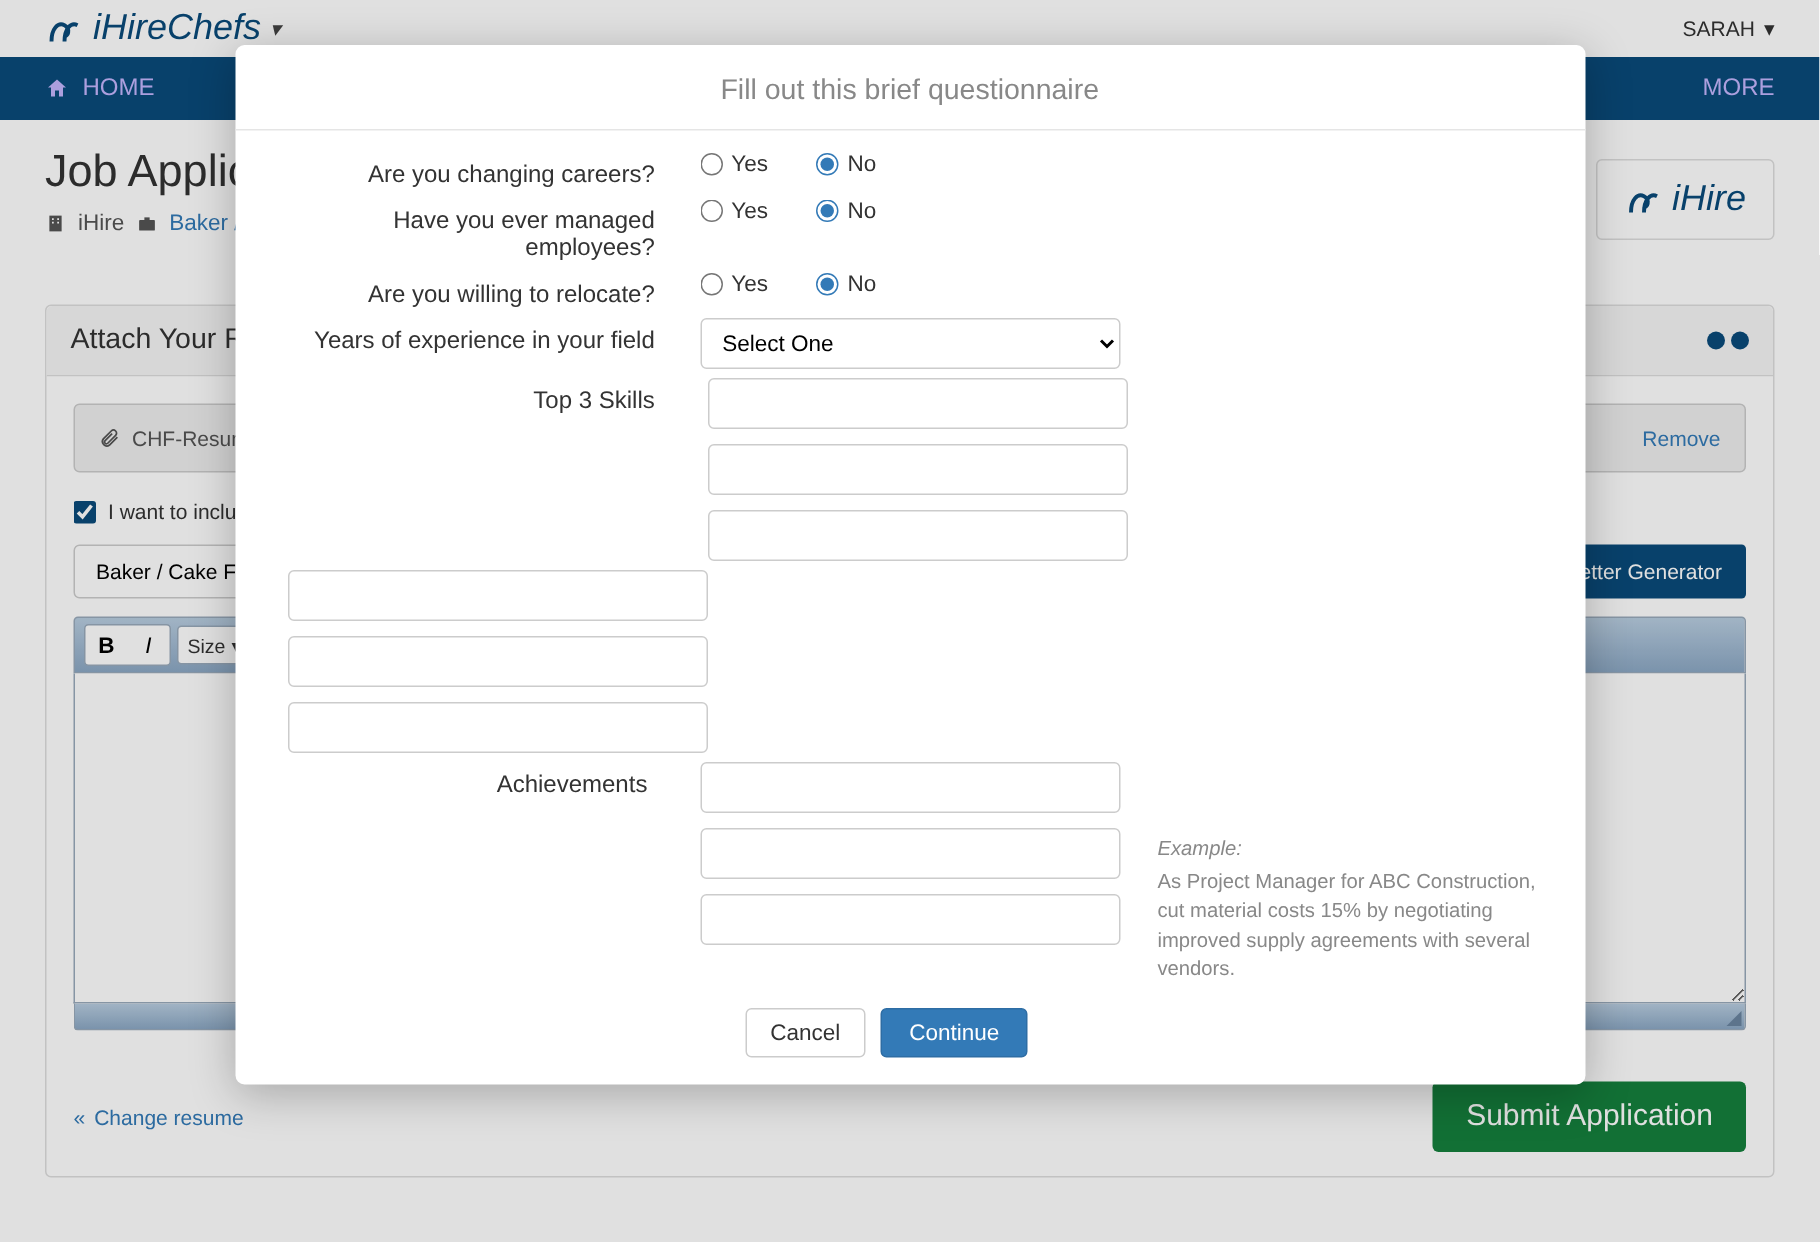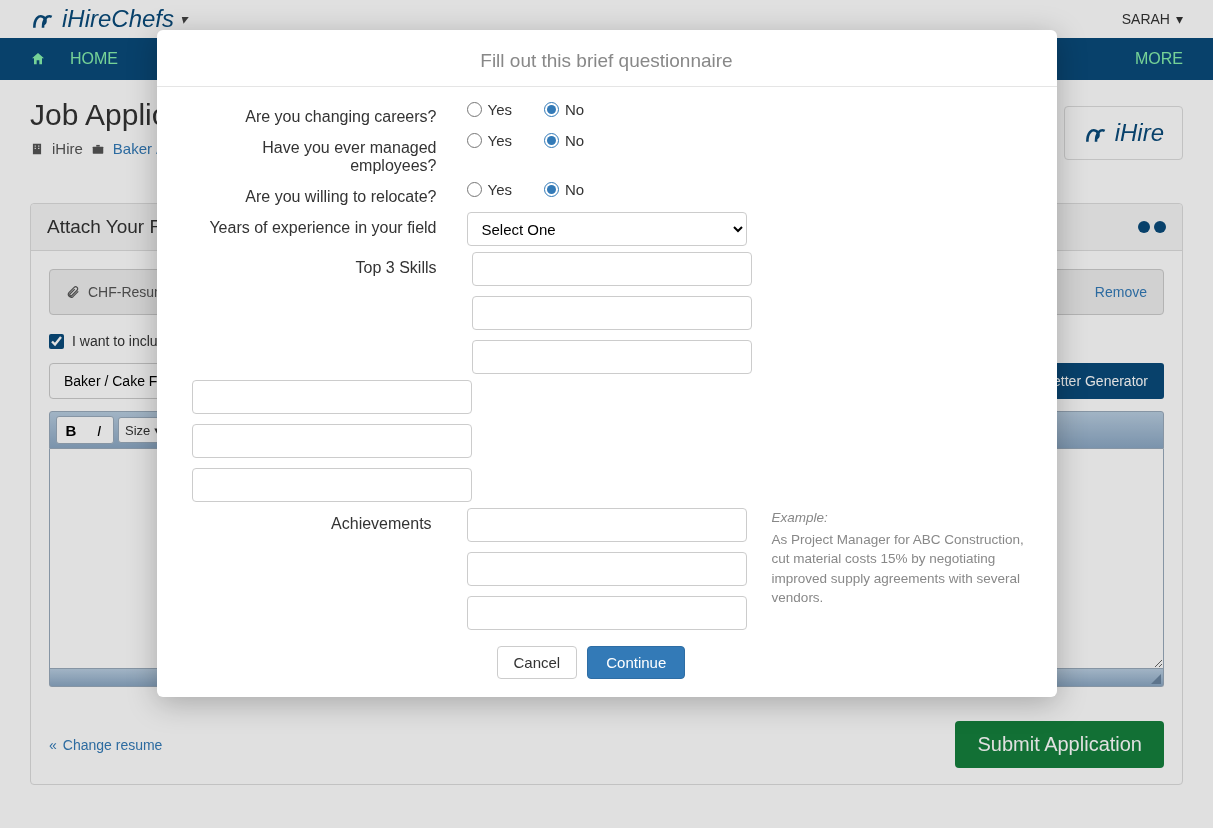--- a/index.html
+++ b/index.html
@@ -6,21 +6,21 @@
 body { font-family: -apple-system, BlinkMacSystemFont, "Segoe UI", Helvetica, Arial, sans-serif; font-size: 14px; color: #333; background: #fff; width: 1213px; height: 828px; overflow: hidden; position: relative; }
 
 .topbar { display: flex; align-items: center; justify-content: space-between; padding: 4px 30px; height: 38px; }
 .logo { display: flex; align-items: center; color: #0a4b7a; font-size: 24px; font-weight: 500; font-style: italic; cursor: pointer; }
 .logo-icon { width: 26px; height: 26px; margin-right: 6px; }
 .logo-caret { font-size: 14px; margin-left: 6px; color: #444; }
 .user-menu { font-size: 14px; color: #333; cursor: pointer; display: flex; align-items: center; gap: 6px; }
 
 .navbar { background: #0a4b7a; height: 42px; display: flex; align-items: center; padding: 0 30px; color: #fff; font-size: 16px; justify-content: space-between; }
 .nav-left, .nav-right { display: flex; align-items: center; gap: 36px; }
-.nav-item { color: #86efac; cursor: pointer; display: flex; align-items: center; gap: 24px; }
+.nav-item { color: #c4b5fd; cursor: pointer; display: flex; align-items: center; gap: 9px; }
 
 .page-content { padding: 18px 30px; }
 .page-title { font-size: 30px; font-weight: 400; margin-bottom: 8px; }
 .breadcrumb { display: flex; align-items: center; gap: 8px; font-size: 15px; color: #555; }
 .breadcrumb a { color: #337ab7; text-decoration: none; }
 
 .ihire-badge { position: absolute; top: 106px; right: 30px; border: 1px solid #ddd; border-radius: 4px; padding: 12px 18px; background: #fff; display: flex; align-items: center; }
 .ihire-badge .logo-icon { width: 26px; height: 26px; margin-right: 6px; }
 .ihire-badge span { color: #0a4b7a; font-size: 24px; font-weight: 500; font-style: italic; }
 
@@ -63,21 +63,21 @@
 .modal-body { padding: 14px 30px 0; }
 .form-row { display: flex; align-items: flex-start; margin-bottom: 6px; }
 .form-label { width: 280px; padding-right: 30px; text-align: right; font-size: 16px; color: #333; padding-top: 7px; }
 .form-field { flex: 0 0 290px; display: flex; align-items: center; gap: 14px; }
 .form-field select, .form-field input[type=text] { width: 280px; height: 34px; padding: 5px 10px; border: 1px solid #ccc; border-radius: 4px; font-size: 15px; background: #fff; }
 .radio-group { display: flex; align-items: center; gap: 32px; }
 .radio-item { display: flex; align-items: center; gap: 6px; font-size: 15px; }
 .radio-item input { width: 15px; height: 15px; accent-color: #337ab7; }
 .stacked-inputs { display: flex; flex-direction: column; gap: 10px; }
 .example { width: 280px; padding-left: 20px; font-size: 13.5px; line-height: 1.45; color: #888; }
-.example .ex-label { font-style: italic; display: block; margin-bottom: 2px; }
+.example .ex-label { font-style: italic; display: block; margin-bottom: 2px; margin-top: 48px; }
 .modal-actions { display: flex; gap: 10px; padding-left: 310px; margin-top: 16px; }
 .btn-cancel { background: #fff; border: 1px solid #ccc; color: #333; padding: 7px 16px; border-radius: 4px; font-size: 15px; cursor: pointer; }
 .btn-continue { background: #337ab7; border: 1px solid #2e6da4; color: #fff; padding: 7px 18px; border-radius: 4px; font-size: 15px; cursor: pointer; }
 
 .icon-svg { display: inline-block; vertical-align: middle; }
 </style>
 </head>
 <body>
 
 <div class="topbar">

